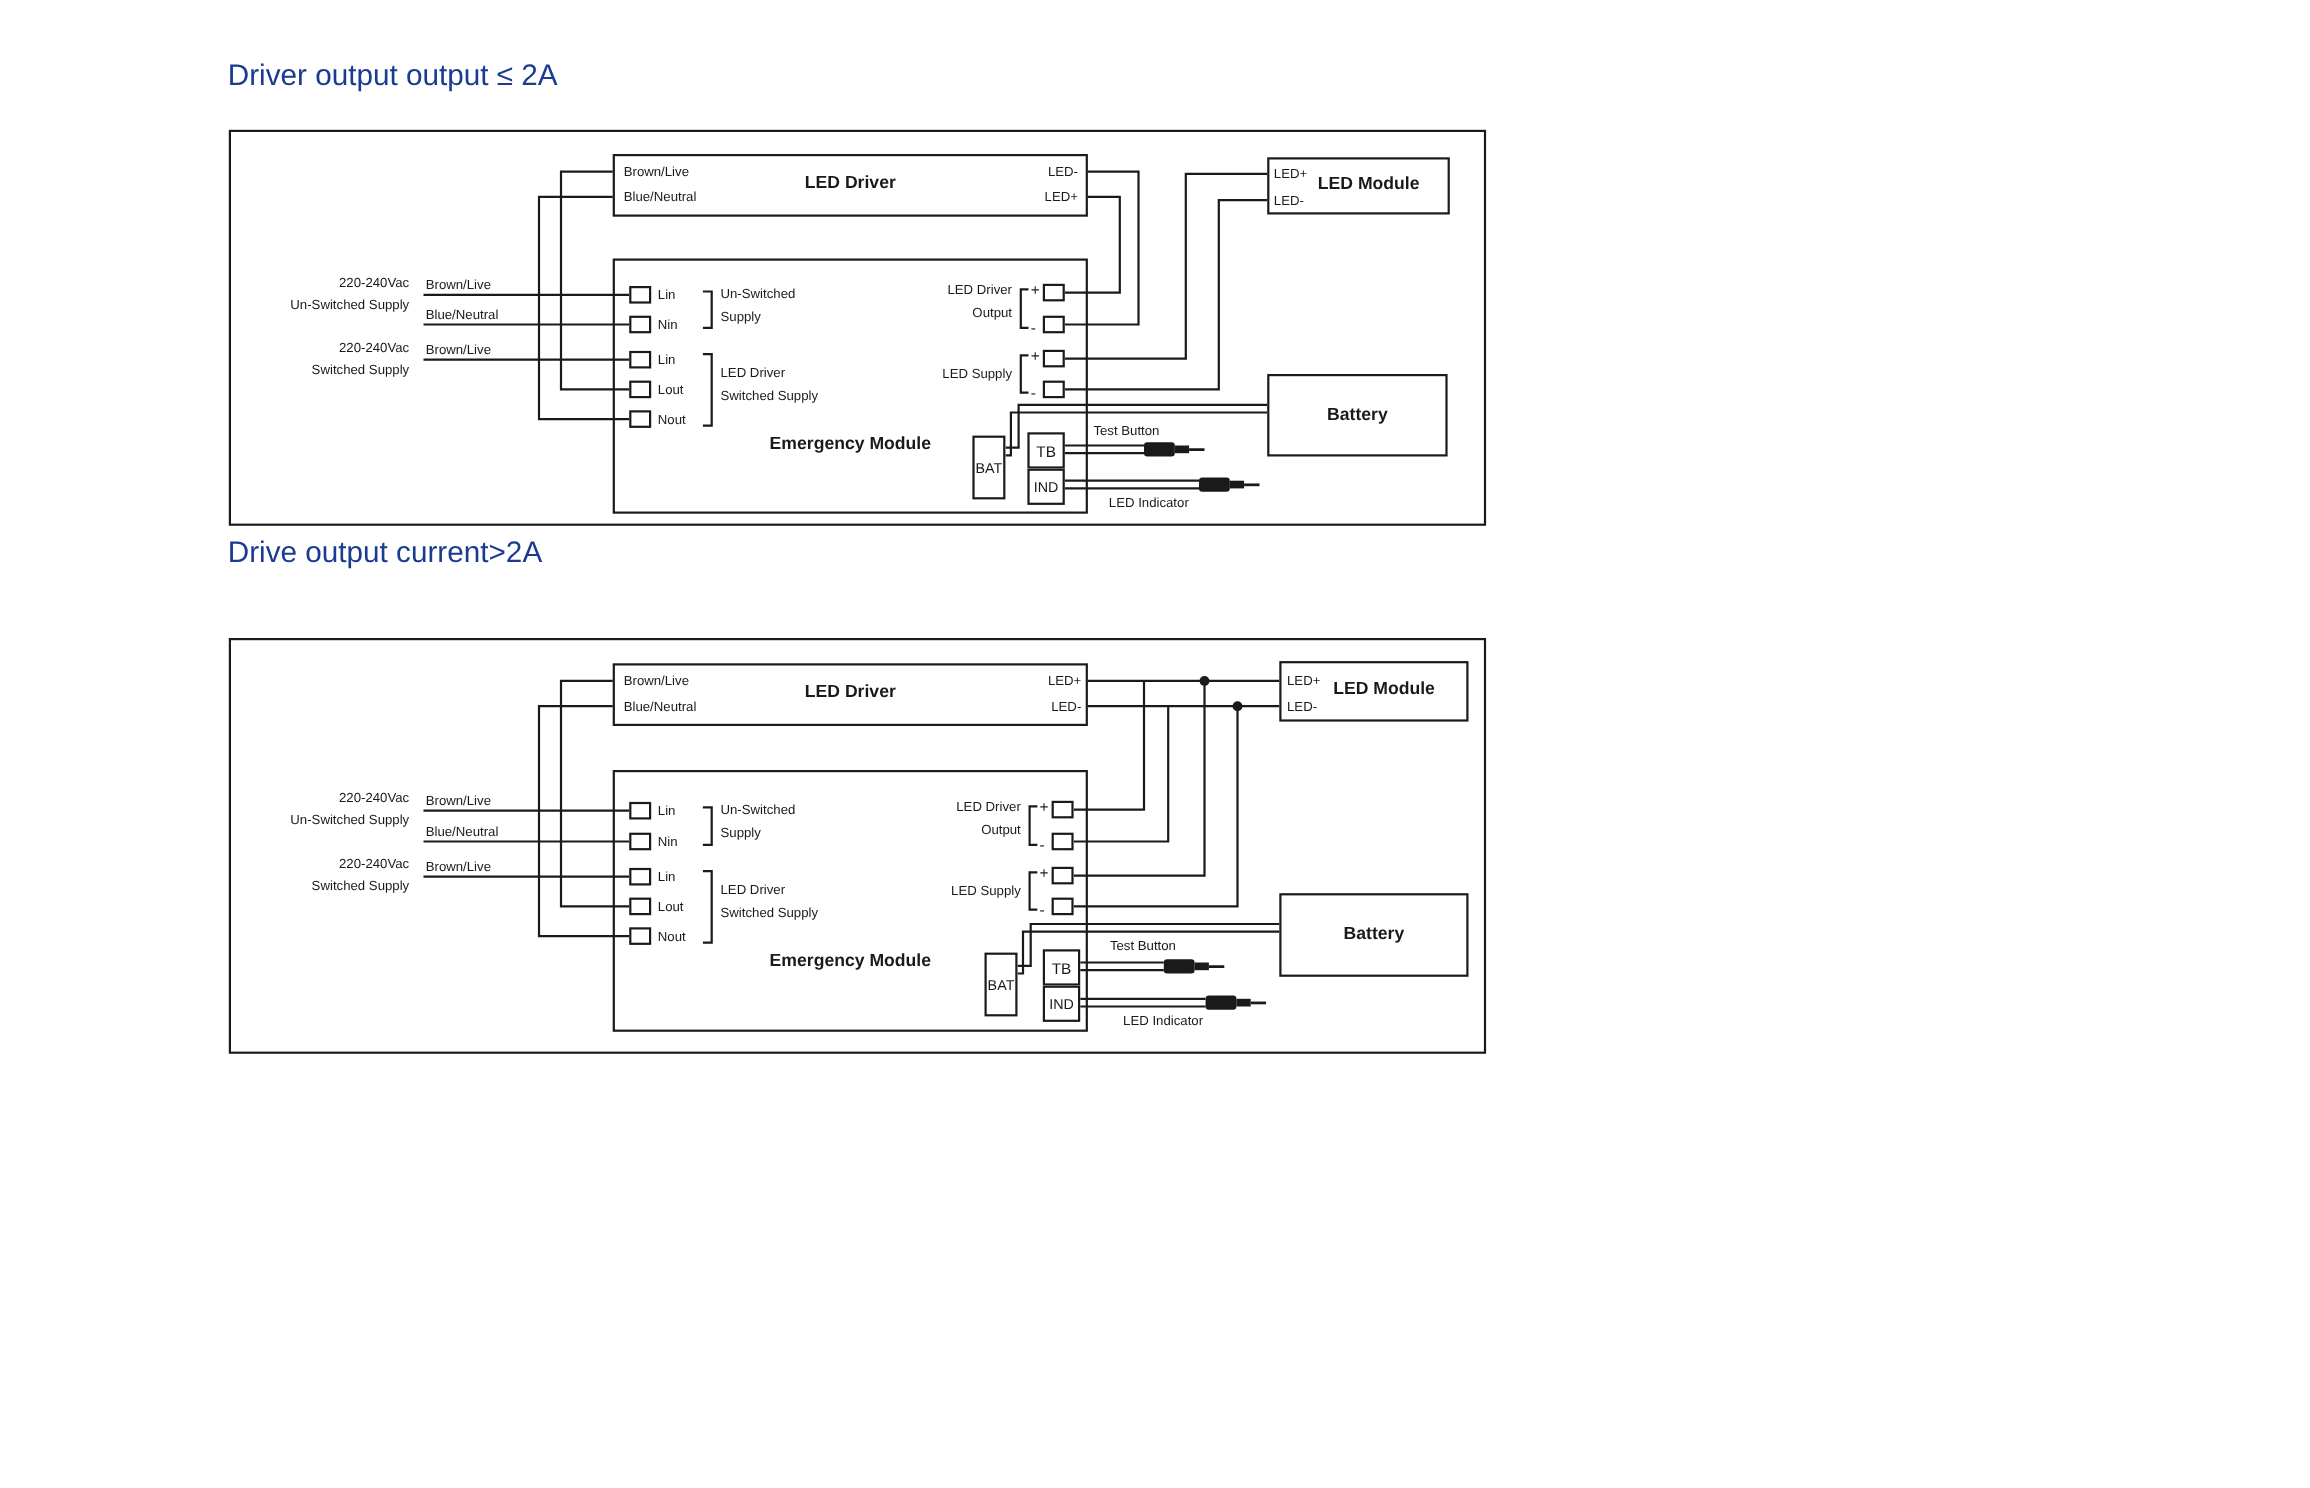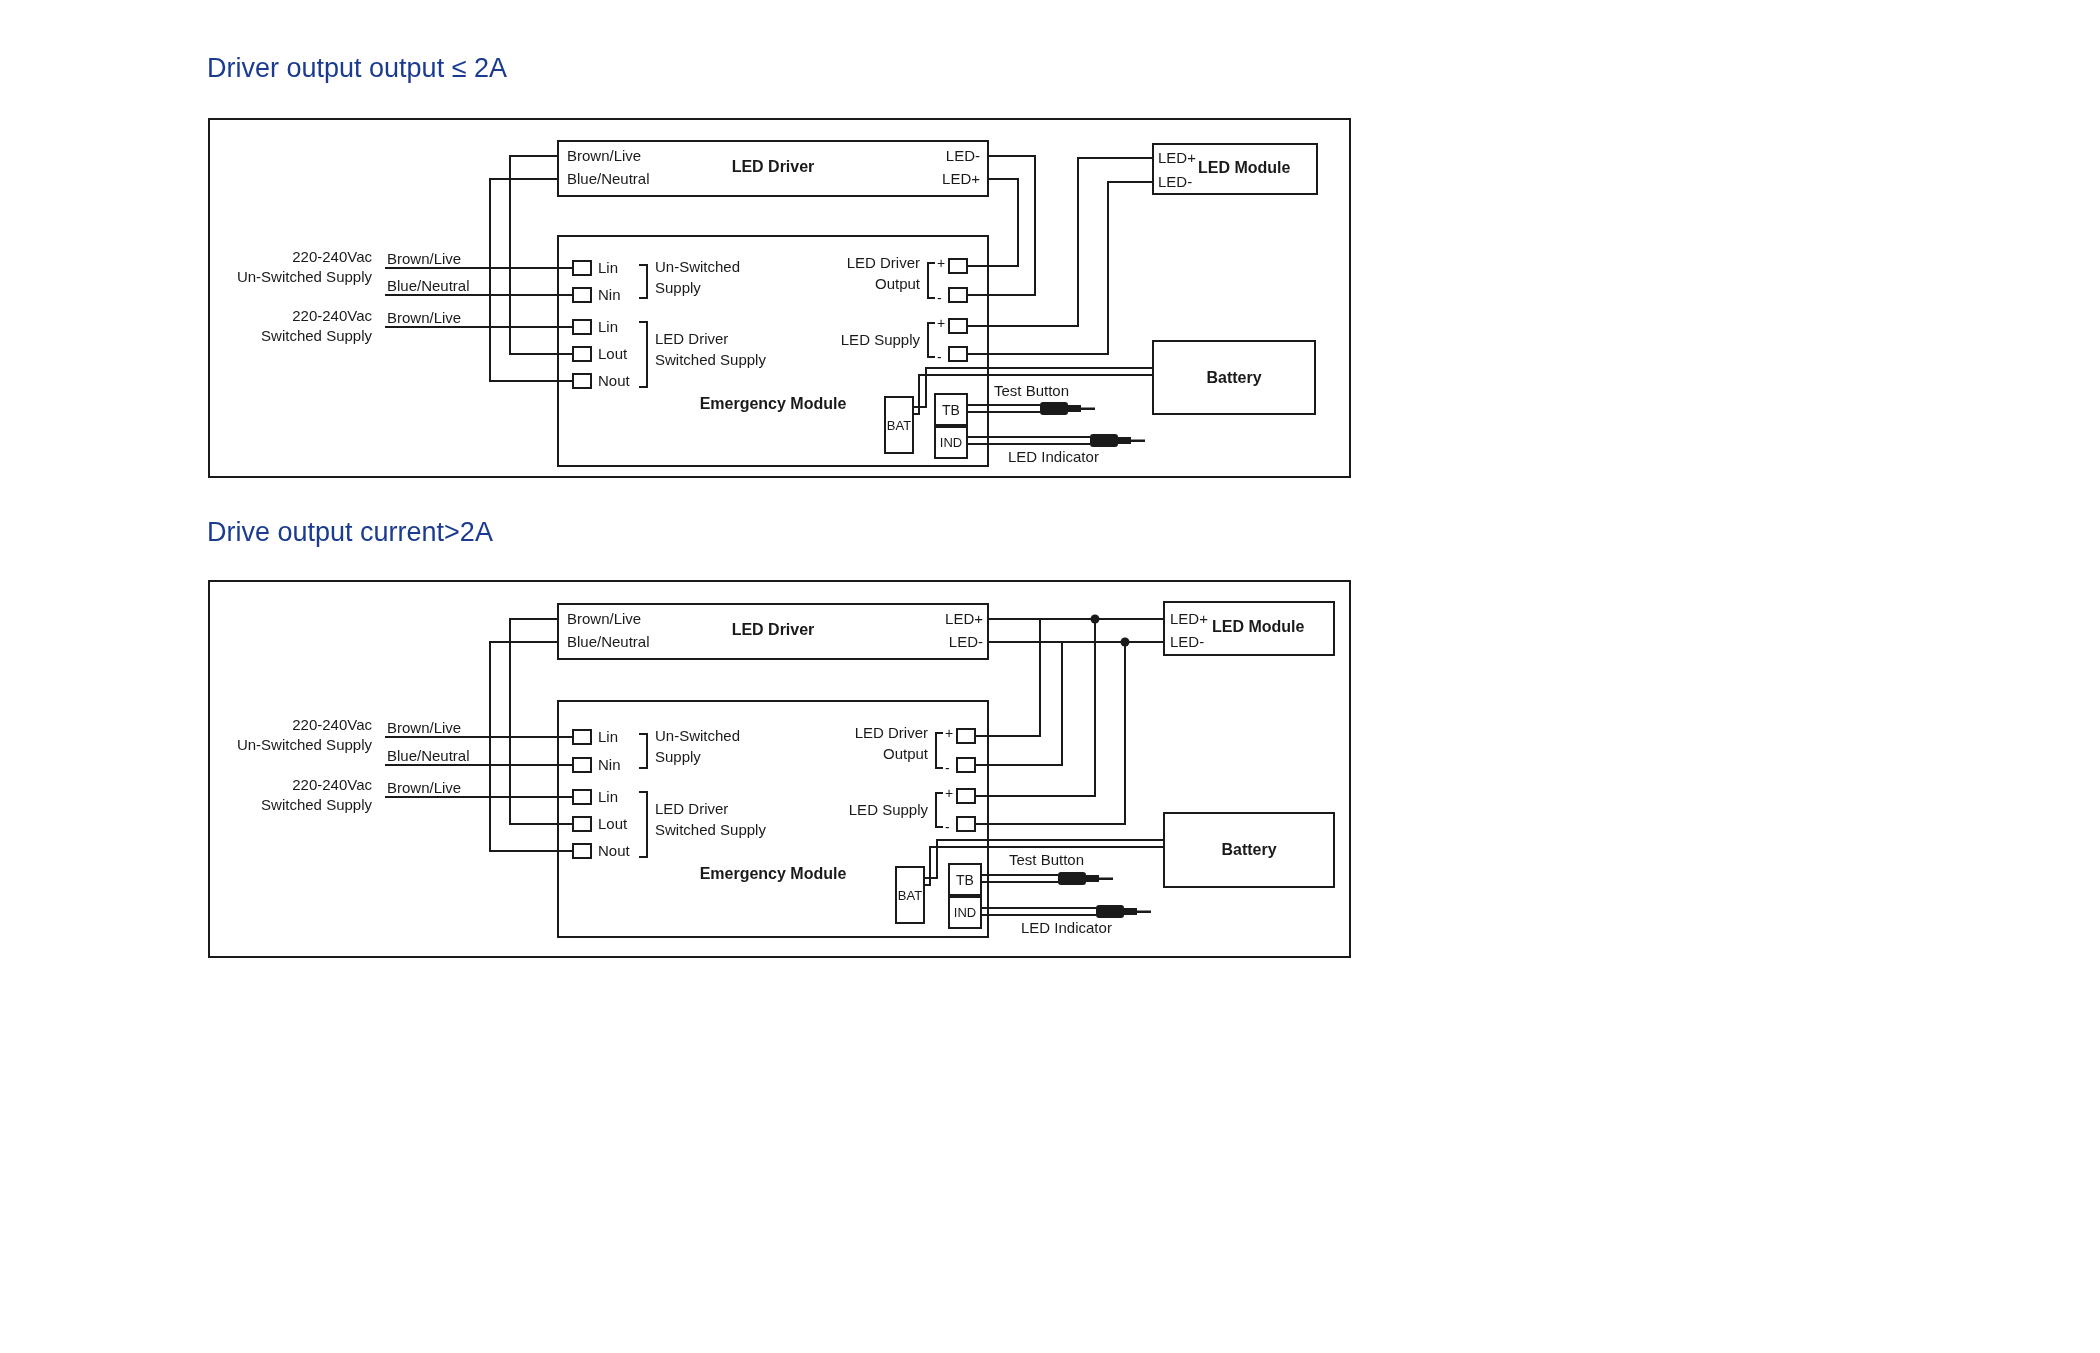--- a/index.html
+++ b/index.html
@@ -2,21 +2,21 @@
 <html><head>
 <meta charset="utf-8">
 <style>
   * { margin:0; padding:0; box-sizing:border-box; }
   html,body { background:#ffffff; }
   body {
     width:2100px; height:1353px; position:relative;
     font-family:"Liberation Sans", sans-serif; color:#1a1a1a;
   }
   .stitle { position:absolute; font-size:27px; line-height:32px; color:#1a3b8f; white-space:nowrap; }
-  .lbl { position:absolute; font-size:15px; line-height:18px; white-space:nowrap; }
+  .lbl { position:absolute; font-size:12px; line-height:18px; white-space:nowrap; }
   .rt { text-align:right; }
   .b  { font-weight:bold; font-size:16px; }
   .box { position:absolute; border:2px solid #1a1a1a; background:transparent;text-align:right; }
   .sq  { position:absolute; width:20px; height:16px; border:2px solid #1a1a1a; background:#ffffff; }
   .cc  { display:flex; align-items:center; justify-content:center; }
   .sign { position:absolute; font-size:14px; line-height:16px; }
   .f13 { font-size:13px; }
   .f14 { font-size:14px; }
   svg.wires { position:absolute; left:0; top:0; }
 </style>
@@ -141,21 +141,21 @@
 <div class="sq" style="left:948px;top:318px"></div>
 <div class="sq" style="left:948px;top:346px"></div>
 <div class="box cc f13" style="left:884px;top:396px;width:30px;height:58px;background:#fff">BAT</div>
 <div class="box cc f14" style="left:934px;top:393px;width:34px;height:33px;background:#fff">TB</div>
 <div class="box cc f13" style="left:934px;top:426px;width:34px;height:33px;background:#fff">IND</div>
 
 <div class="box cc b" style="left:1152px;top:340px;width:164px;height:75px">Battery</div>
 <div class="lbl" style="left:994px;top:382px">Test Button</div>
 <div class="lbl" style="left:1008px;top:448px">LED Indicator</div>
 
-<div class="stitle" style="left:207px;top:516px">Drive output current&gt;2A</div>
+<div class="stitle" style="left:207px;top:486px">Drive output current&gt;2A</div>
 <div class="box" style="left:208px;top:580px;width:1143px;height:378px"></div>
 
 <div class="box" style="left:557px;top:603px;width:432px;height:57px"></div>
 <div class="lbl" style="left:567px;top:610px">Brown/Live</div>
 <div class="lbl" style="left:567px;top:633px">Blue/Neutral</div>
 <div class="lbl b" style="left:557px;top:621px;width:432px;text-align:center">LED Driver</div>
 <div class="lbl rt" style="left:863px;top:610px;width:120px">LED+</div>
 <div class="lbl rt" style="left:863px;top:633px;width:120px">LED-</div>
 
 <div class="box" style="left:1163px;top:601px;width:172px;height:55px"></div>

